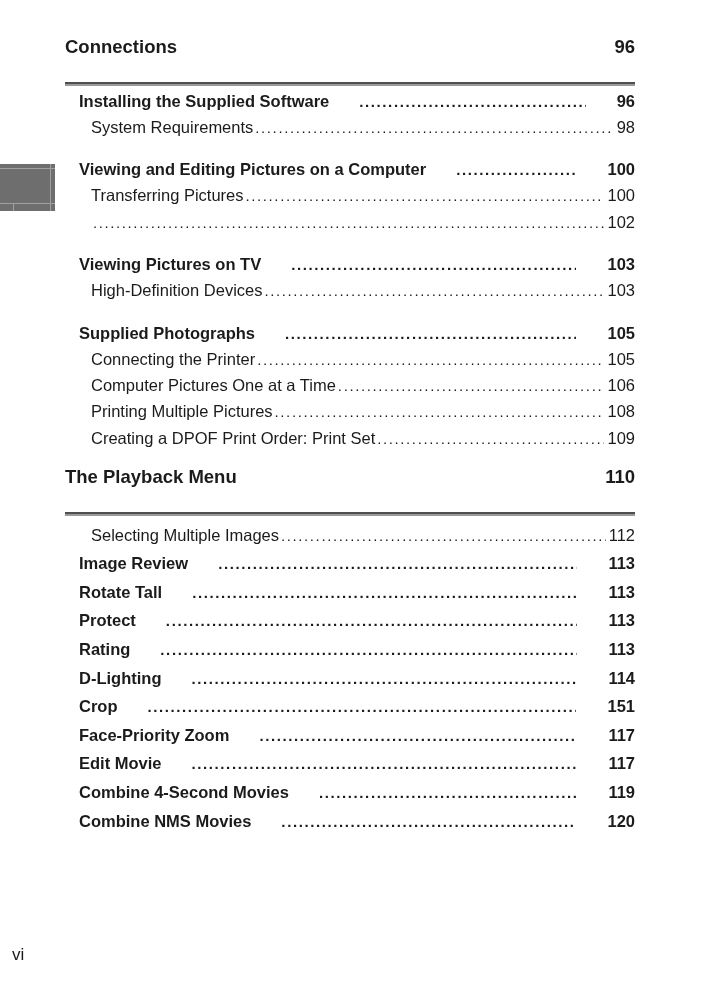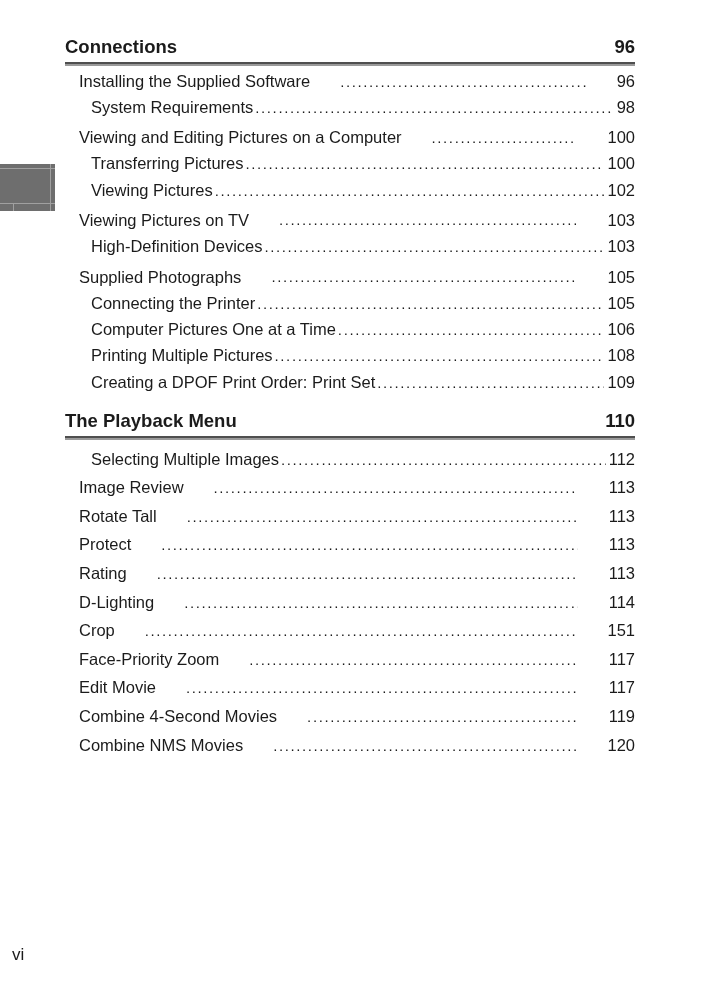--- a/index.html
+++ b/index.html
@@ -39,42 +39,42 @@
     top: 36px;
   }
 
   .section-header {
     display: flex;
     justify-content: space-between;
     align-items: baseline;
     font-size: 18.5px;
     font-weight: bold;
     line-height: 22px;
-    padding-bottom: 4px;
+    padding-bottom: 24px;
   }
   .section-rule {
     height: 3.5px;
     background: linear-gradient(to bottom, #4f4f4f 0%, #4f4f4f 60%, #9a9a9a 60%, #9a9a9a 100%);
   }
   .sec2 .section-header { margin-top: 15px; }
 
   .entries { margin-top: 2px; }
   .sec2 .entries { margin-top: 5px; }
 
   .row {
     display: flex;
     align-items: baseline;
     font-size: 16.5px;
     white-space: nowrap;
   }
   .s1 .row { height: 26.3px; line-height: 26.3px; }
   .s2 .row { height: 28.6px; line-height: 28.6px; }
-  .s1 .row.l1.spaced { margin-top: 4px; align-items: center; }
-
-  .row.l1 { padding-left: 14px; font-weight: normal; gap: 28px; }
+  .s1 .row.l1.spaced { margin-top: 16px; }
+
+  .row.l1 { padding-left: 14px; font-weight: bold; gap: 28px; }
   .row.l2 { padding-left: 26px; font-weight: normal; }
 
   .lbl { flex: 0 0 auto; }
   .dots {
     flex: 1 1 auto;
     overflow: hidden;
     margin-left: 2px;
     min-width: 8px;
   }
   .dots::after {
@@ -129,21 +129,20 @@
           <span class="lbl">Viewing and Editing Pictures on a Computer</span>
           <span class="dots"></span>
           <span class="pg">100</span>
         </div>
         <div class="row l2">
           <span class="lbl">Transferring Pictures</span>
           <span class="dots"></span>
           <span class="pg">100</span>
         </div>
         <div class="row l2">
-          <span class="lbl">Viewing Pictures</span>
           <span class="dots"></span>
           <span class="pg">102</span>
         </div>
         <div class="row l1 spaced">
           <span class="lbl">Viewing Pictures on TV</span>
           <span class="dots"></span>
           <span class="pg">103</span>
         </div>
         <div class="row l2">
           <span class="lbl">High-Definition Devices</span>

